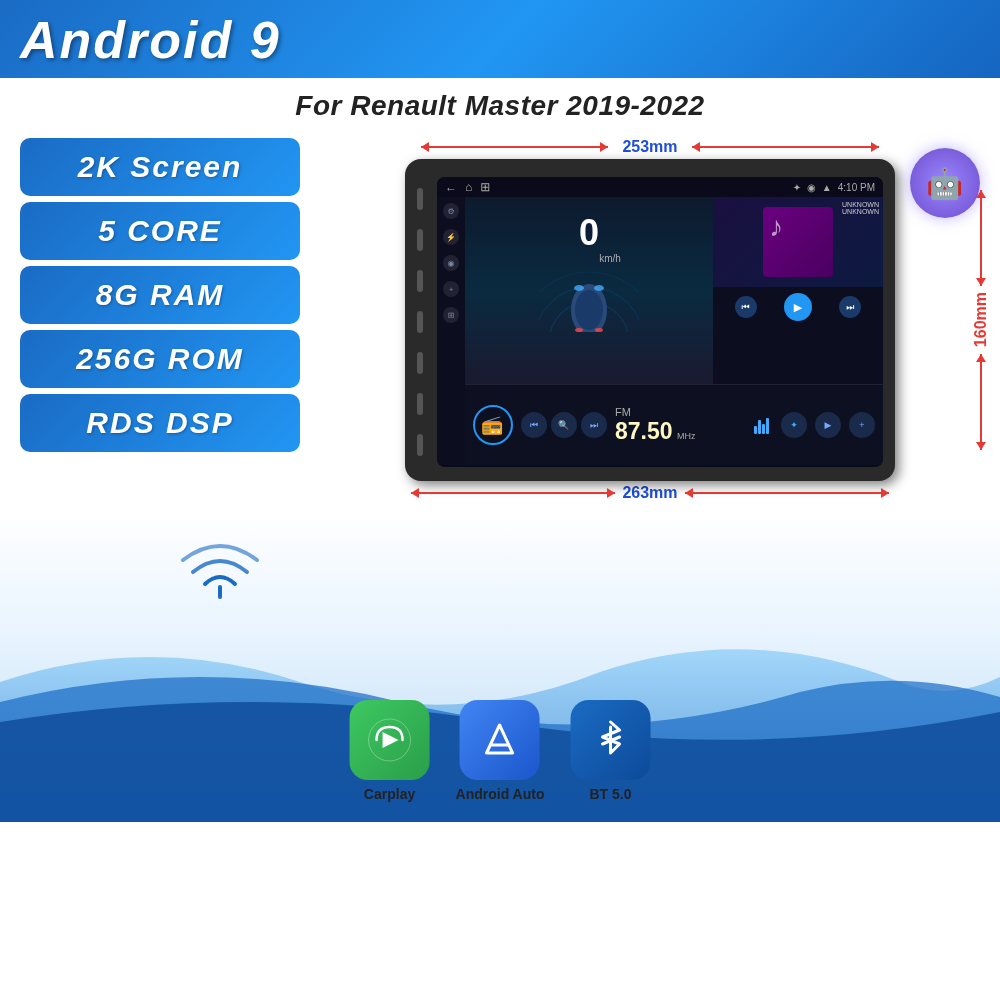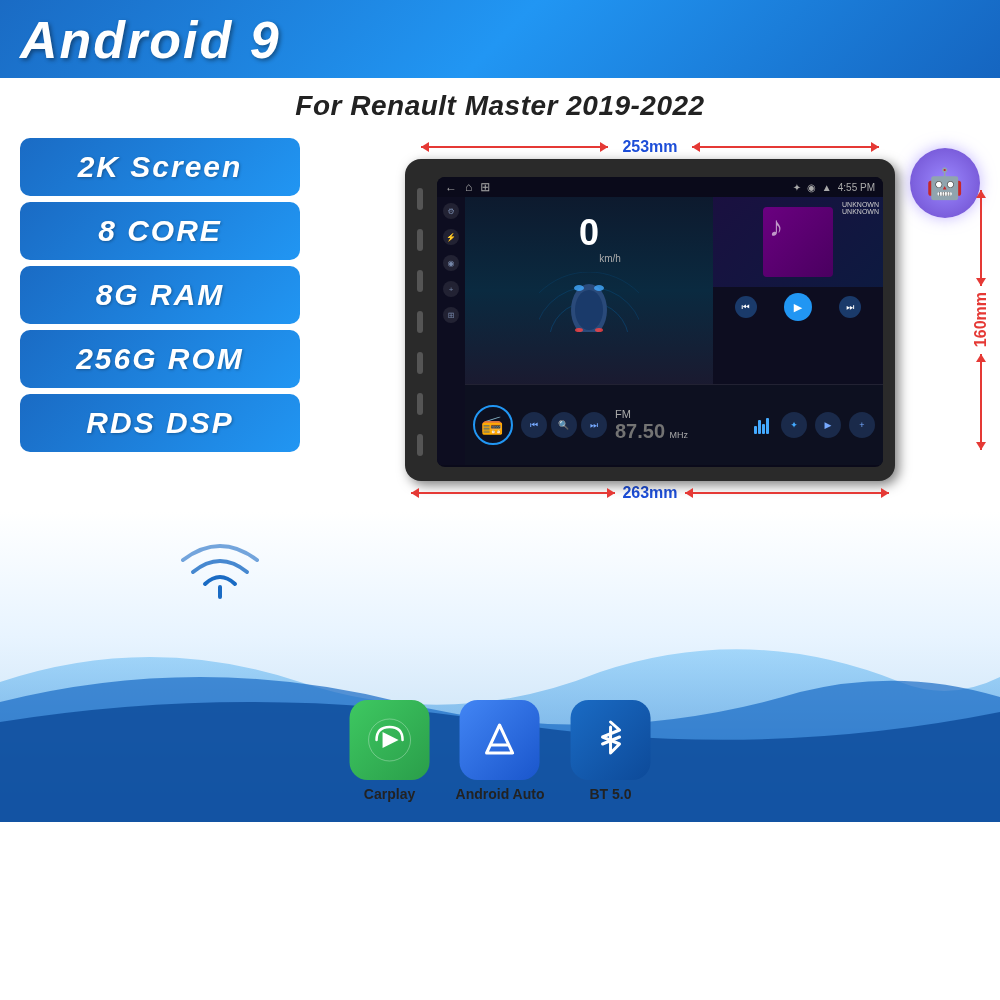--- a/index.html
+++ b/index.html
@@ -319,23 +319,23 @@
       color: #2196F3;
     }
     .radio-info {
       flex: 1;
     }
     .radio-band {
       font-size: 11px;
       color: #aaa;
     }
     .radio-freq {
-      font-size: 20px;
+      font-size: 23px;
       font-weight: bold;
-      color: #737373;
+      color: #fef9c3;
     }
     .radio-mhz {
       font-size: 9px;
       color: #aaa;
     }
     .radio-controls {
       display: flex;
       gap: 4px;
       align-items: center;
     }
@@ -559,21 +559,21 @@
 </div>
 
 <div class="subtitle-bar">
   <span class="subtitle-text">For Renault Master 2019-2022</span>
 </div>
 
 <div class="main-content">
 
   <div class="specs-column">
     <div class="spec-badge">2K  Screen</div>
-    <div class="spec-badge">8   CORE</div>
+    <div class="spec-badge">5   CORE</div>
     <div class="spec-badge">8G  RAM</div>
     <div class="spec-badge">256G  ROM</div>
     <div class="spec-badge">RDS  DSP</div>
   </div>
 
   <div class="device-area">
 
     <div class="ai-robot">🤖</div>
 
     <div class="dim-wrapper-top" style="width:490px;">
@@ -599,21 +599,21 @@
         <div class="screen-topbar">
           <div class="screen-topbar-left">
             <span class="screen-topbar-icon">←</span>
             <span class="screen-topbar-icon">⌂</span>
             <span class="screen-topbar-icon">⊞</span>
           </div>
           <div class="screen-topbar-right">
             <span>✦</span>
             <span>◉</span>
             <span>▲</span>
-            <span>4:55 PM</span>
+            <span>4:10 PM</span>
           </div>
         </div>
 
         <div class="screen-main">
 
           <div class="screen-nav">
             <div class="nav-dot">⚙</div>
             <div class="nav-dot">⚡</div>
             <div class="nav-dot">◉</div>
             <div class="nav-dot">+</div>

